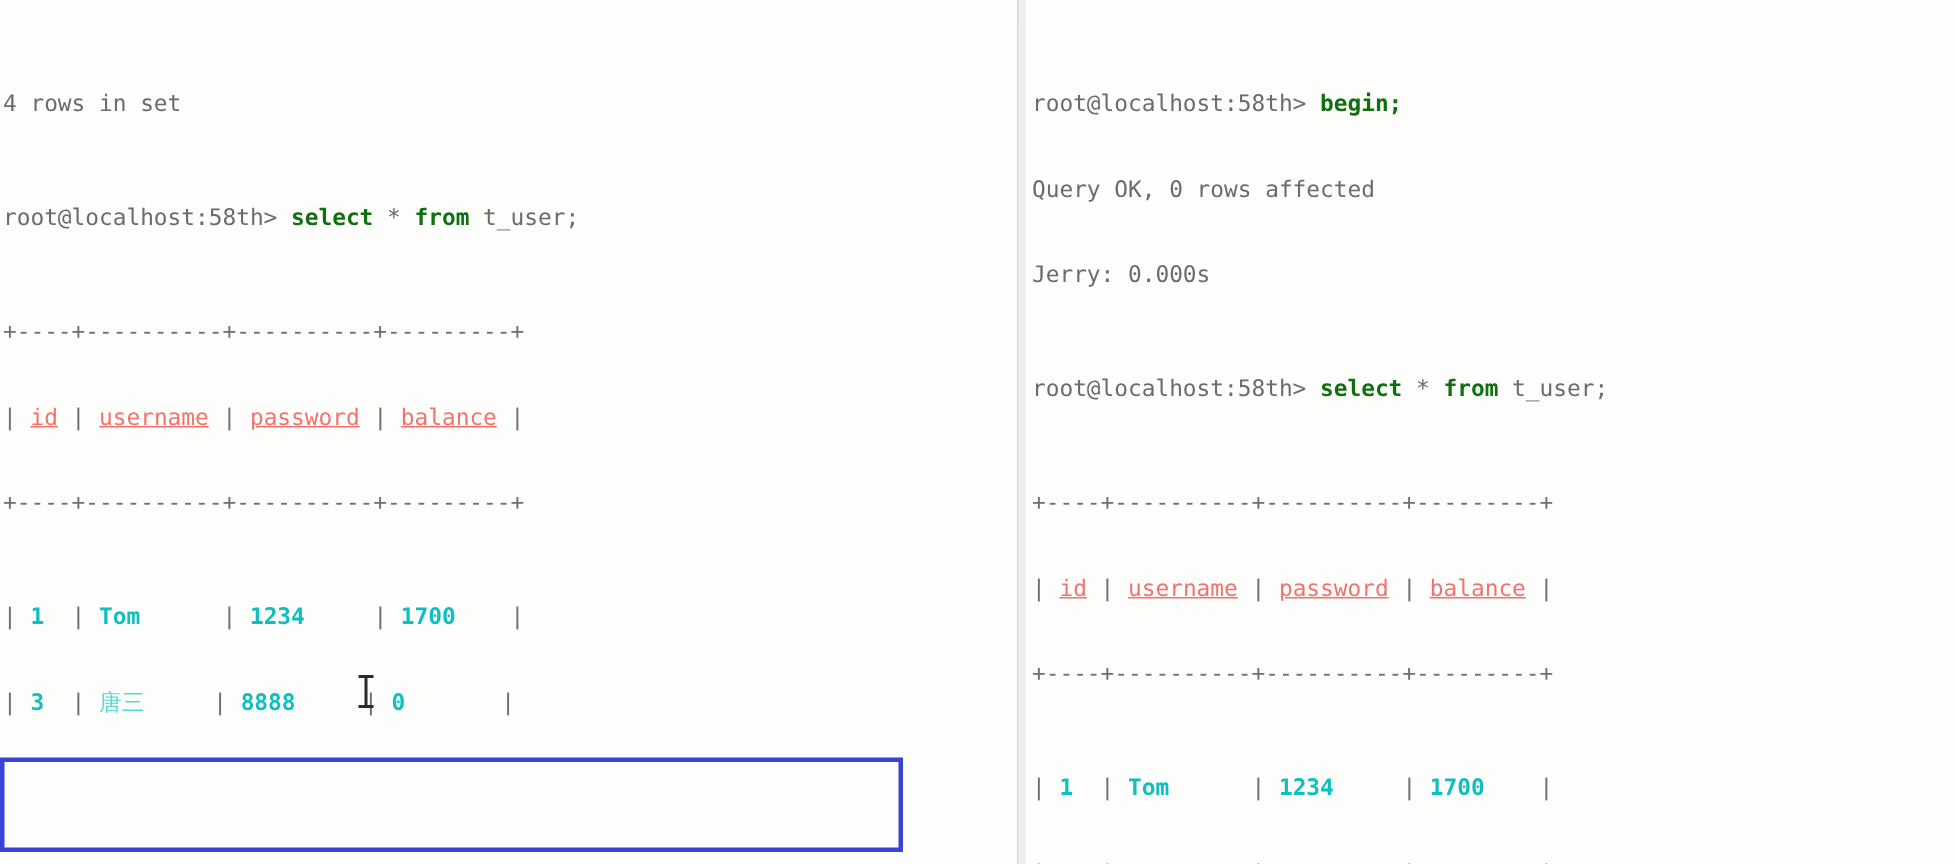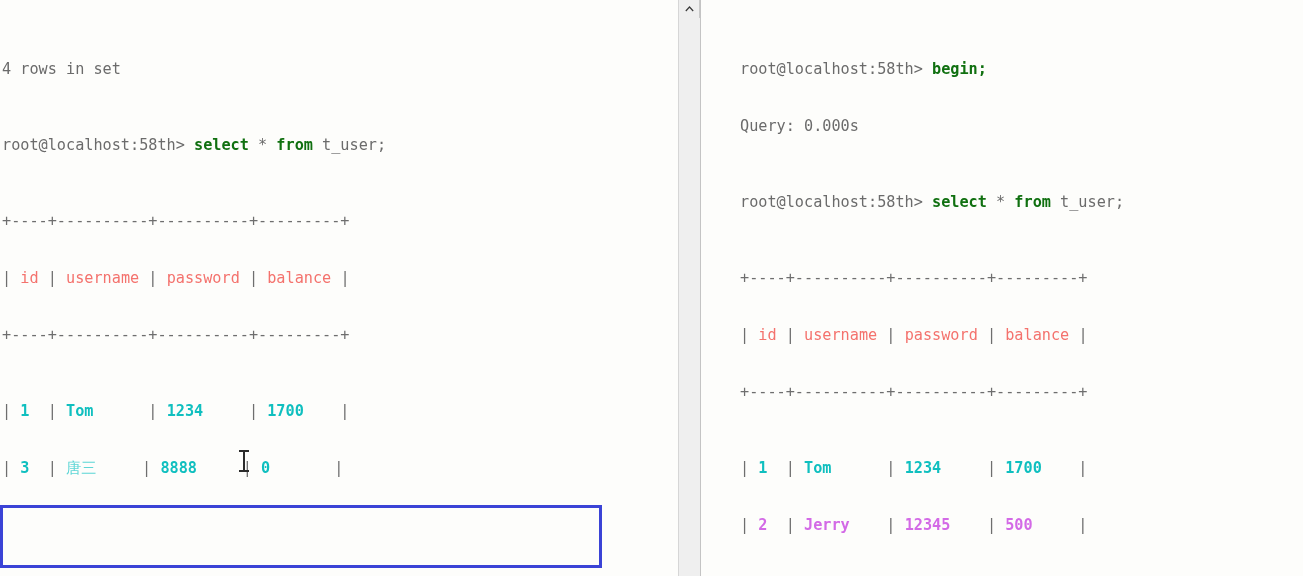--- a/index.html
+++ b/index.html
@@ -18,21 +18,21 @@
 
   
   .panel {
     position: absolute;
     top: 0;
     height: 576px;
     overflow: hidden;
     background: #fdfdfb;
   }
   #left-panel  { left: 0;    width: 676px; }
-  #right-panel { left: 736px; width: 533px; }
+  #right-panel { left: 684px; width: 533px; }
 
   
   #scrollbar {
     position: absolute;
     top: 0;
     left: 678px;
     width: 22px;
     height: 576px;
     background: #efefef;
     border-left: 1px solid #d6d6d6;
@@ -81,21 +81,21 @@
     color: #6b6b6b;
   }
   #left-term  { left: 2px; top: 3px; }
   #right-term { left: 4px; top: 3px; }
 
   .ln { display: block; height: 19px; }
 
   
   .kw      { color: #107010; font-weight: bold; }   
   .plain   { color: #6b6b6b; }                      
-  .hdr     { color: #f4726d; }                      
+  .hdr     { color: #f4726d; text-decoration: underline; }                      
   .sep     { color: #6e6e6e; }                      
   .bar     { color: #6e6e6e; }                      
   .cyan    { color: #0fbfbf; font-weight: bold; }   
   .mag     { color: #d36ae6; font-weight: bold; }   
   .cyan-cjk{ color: #5fd6d6; }
 
   
   #error-highlight-box {
     position: absolute;
     left: 0px;
@@ -182,21 +182,22 @@
     </svg>
   </div>
   <div class="sb-track"></div>
 </div>
 <div id="right-panel-rule"></div>
 
 <div class="panel" id="right-panel">
   <div class="term" id="right-term">
 
     <span class="ln"><span class="plain">root@localhost:58th&gt;</span><span class="plain"> </span><span class="kw">begin;</span></span>
-    <span class="ln"><span class="plain">Query: 0.000s</span></span>
+    <span class="ln"><span class="plain">Query OK, 0 rows affected</span></span>
+    <span class="ln"><span class="plain">Jerry: 0.000s</span></span>
 
     <span class="ln"><span class="plain">root@localhost:58th&gt;</span><span class="plain"> </span><span class="kw">select</span><span class="plain"> * </span><span class="kw">from</span><span class="plain"> t_user;</span></span>
 
     <span class="ln"><span class="sep">+----+----------+----------+---------+</span></span>
     <span class="ln"><span class="bar">| </span><span class="hdr">id</span><span class="bar"> | </span><span class="hdr">username</span><span class="bar"> | </span><span class="hdr">password</span><span class="bar"> | </span><span class="hdr">balance</span><span class="bar"> |</span></span>
     <span class="ln"><span class="sep">+----+----------+----------+---------+</span></span>
 
     <span class="ln"><span class="bar">| </span><span class="cyan">1</span><span class="bar">  | </span><span class="cyan">Tom</span><span class="bar">      | </span><span class="cyan">1234</span><span class="bar">     | </span><span class="cyan">1700</span><span class="bar">    |</span></span>
     <span class="ln"><span class="bar">| </span><span class="mag">2</span><span class="bar">  | </span><span class="mag">Jerry</span><span class="bar">    | </span><span class="mag">12345</span><span class="bar">    | </span><span class="mag">500</span><span class="bar">     |</span></span>
     

